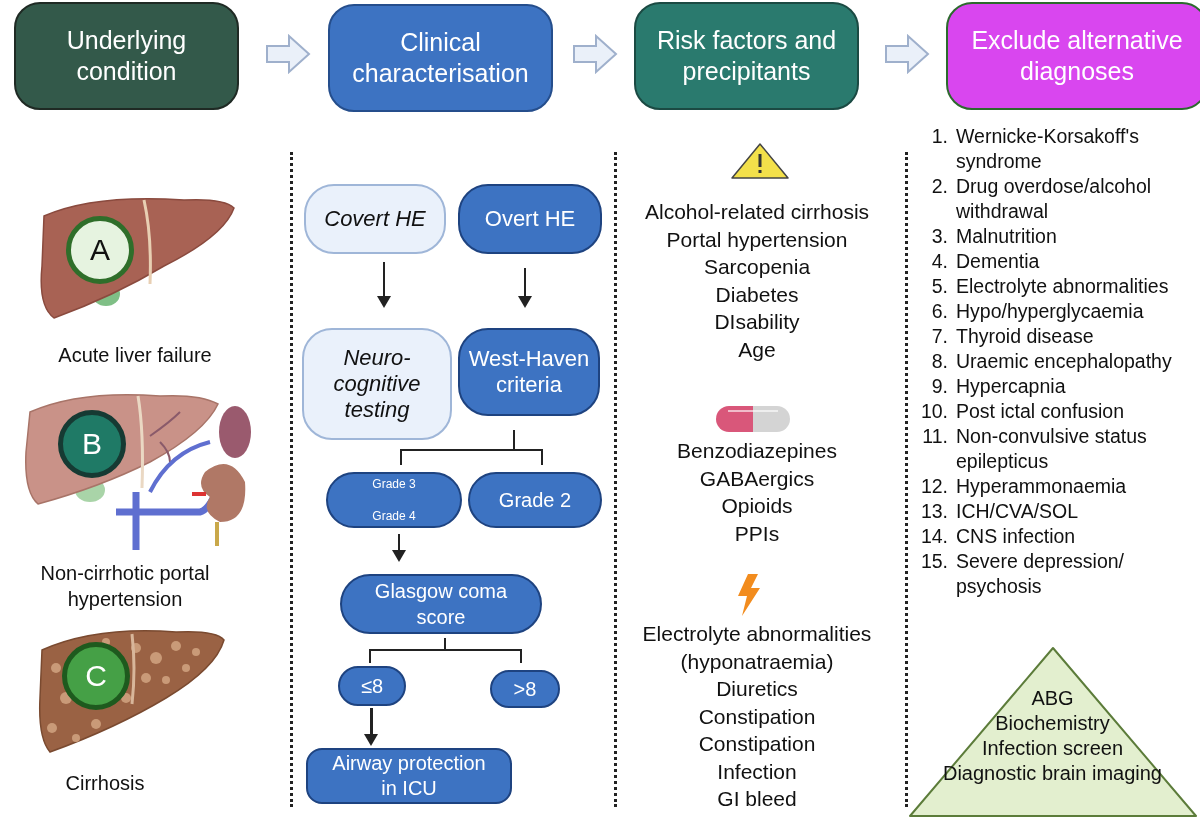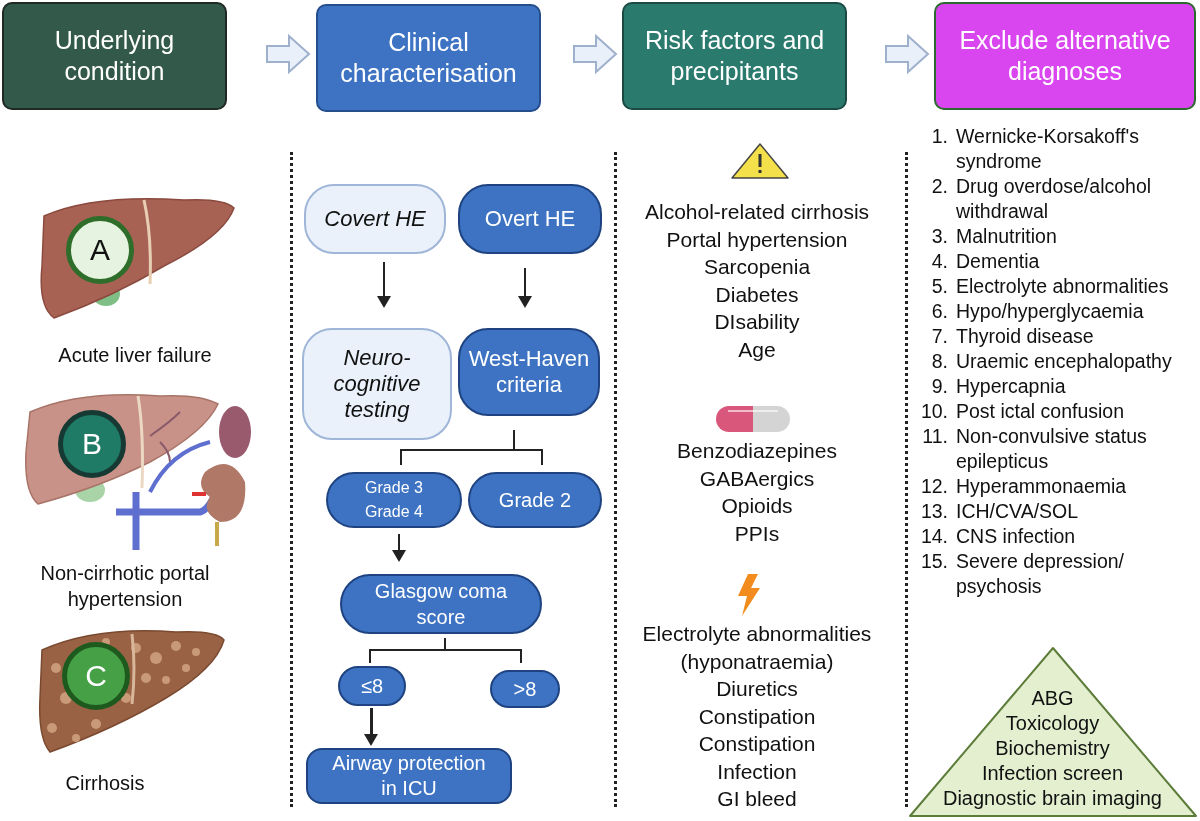--- a/index.html
+++ b/index.html
@@ -1,21 +1,21 @@
 <!DOCTYPE html>
 <html><head>
 <meta charset="utf-8">
 <style>
   html, body { margin:0; padding:0; background:#ffffff; }
   body { width:1200px; height:821px; position:relative; overflow:hidden;
          font-family:"Liberation Sans", sans-serif; color:#111; }
   .abs { position:absolute; }
-  .hdr { position:absolute; top:2px; height:108px; border-radius:10px; border:2px solid #1f2a24;
+  .hdr { position:absolute; top:2px; height:108px; border-radius:26px; border:2px solid #1f2a24;
          color:#fff; font-size:25px; line-height:31px; display:flex; align-items:center; justify-content:center;
-         text-align:center; box-sizing:border-box; white-space:pre-line; }
+         text-align:center; box-sizing:border-box; white-space:pre-line;margin-left:12px; }
   .hdr1 { left:2px; width:225px; background:#33594a; }
   .hdr2 { left:316px; width:225px; background:#3d73c2; border-color:#254e8c; top:4px; }
   .hdr3 { left:622px; width:225px; background:#2a7a6e; border-color:#1b4a43; }
   .hdr4 { left:934px; width:262px; background:#d946ef; border-color:#2c6a2d; }
   .arrow { position:absolute; top:34px; width:46px; height:40px; }
   .divider { position:absolute; top:152px; height:655px; border-left:3px dotted #222; width:0; }
   .caption { position:absolute; font-size:20px; text-align:center; white-space:pre-line; line-height:26px; }
   .pill { position:absolute; box-sizing:border-box; display:flex; align-items:center; justify-content:center;
           text-align:center; white-space:pre-line; font-size:22px; line-height:26px; }
   .pill.light { background:#eaf1fb; border:2px solid #9fb6d8; color:#111; border-radius:30px;font-style:italic; }
@@ -117,21 +117,21 @@
 cognitive
 testing</div>
 <div class="pill dark" style="left:458px;top:328px;width:142px;height:88px">West-Haven
 criteria</div>
 
 <div class="line" style="left:513px;top:430px;width:2px;height:20px"></div>
 <div class="line" style="left:400px;top:449px;width:143px;height:2px"></div>
 <div class="line" style="left:400px;top:449px;width:2px;height:16px"></div>
 <div class="line" style="left:541px;top:449px;width:2px;height:16px"></div>
 
-<div class="pill dark" style="left:326px;top:472px;width:136px;height:56px;font-size:16px;line-height:24px">Grade 3
+<div class="pill dark" style="left:326px;top:472px;width:136px;height:56px;font-size:12px;line-height:32px">Grade 3
 Grade 4</div>
 <div class="pill dark" style="left:468px;top:472px;width:134px;height:56px;font-size:20px">Grade 2</div>
 
 <div class="line" style="left:398px;top:534px;width:2px;height:18px"></div>
 <div class="ahead" style="left:392px;top:550px"></div>
 
 <div class="pill dark" style="left:340px;top:574px;width:202px;height:60px;font-size:20px;line-height:26px">Glasgow coma
 score</div>
 
 <div class="line" style="left:444px;top:638px;width:2px;height:12px"></div>
@@ -248,17 +248,16 @@
       <span class="num">15.</span>
       <span class="txt">Severe depression/ psychosis</span>
     </li>
 </ul>
 
 <svg class="abs" style="left:906px;top:644px;width:294px;height:176px" viewBox="0 0 294 176">
   <path d="M147 4 L290 172 H4 Z" fill="#e3efcf" stroke="#5c7c3a" stroke-width="2" stroke-linejoin="round"></path>
 </svg>
 <div class="tri-text">
   <div>ABG</div>
-  <div>Toxicology</div>
   <div>Biochemistry</div>
   <div>Infection screen</div>
   <div>Diagnostic brain imaging</div>
 </div>
 
 </body></html>

